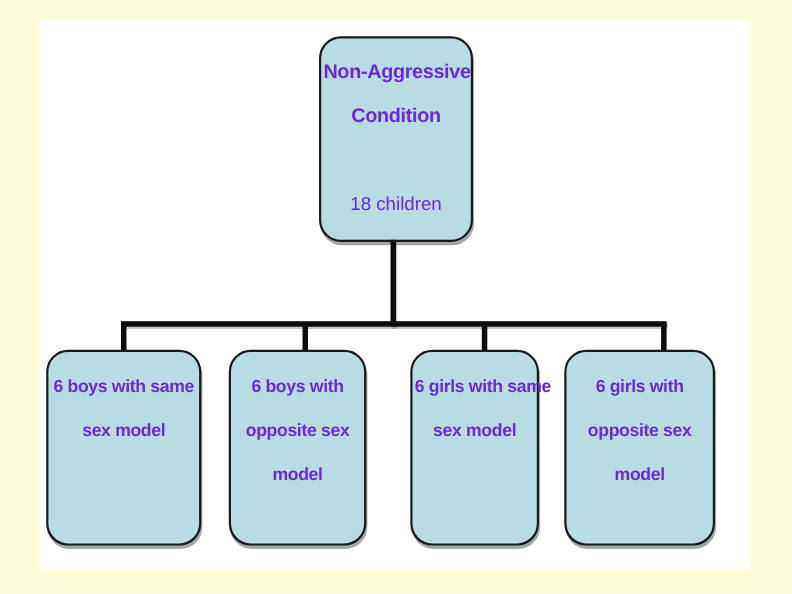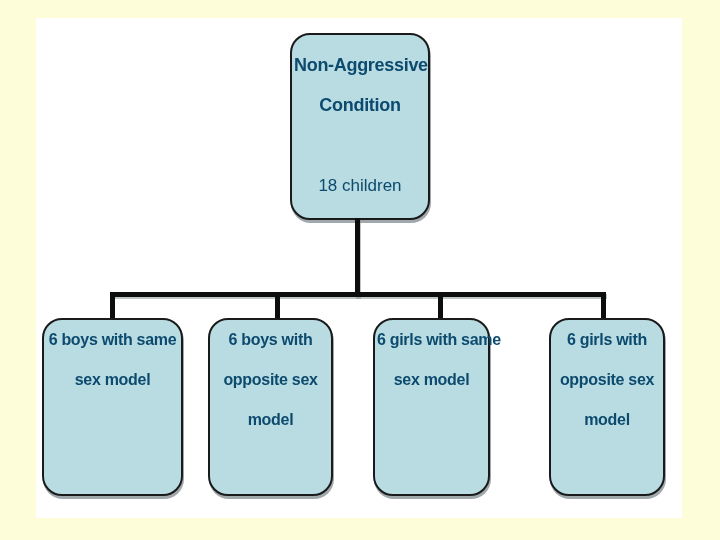--- a/index.html
+++ b/index.html
@@ -22,21 +22,21 @@
     height: 500px;
     background: #ffffff;
   }
   .node {
     position: absolute;
     background: #b9dce2;
     border: 2px solid #1a1a1a;
     border-radius: 20px;
     box-shadow: 1px 3px 0 rgba(110, 122, 126, 0.65);
     box-sizing: border-box;
-    color: #0c4a6e;
+    color: #6d28d9;
     text-align: center;
   }
   .node .ln {
     display: block;
     line-height: 40px;
     white-space: nowrap;
   }
   .node-root {
     left: 254px;
     top: 15px;
@@ -53,29 +53,29 @@
     letter-spacing: -0.3px;
   }
   .node-root .node-count {
     font-weight: normal;
     font-size: 17px;
     line-height: 40px;
   }
   .node-child {
     top: 300px;
     height: 178px;
-    padding: 0 2px 0 2px;
+    padding: 12px 2px 0 2px;
     font-weight: bold;
     font-size: 16px;
     letter-spacing: -0.3px;
   }
   .node-child-1 { left: 6px;   width: 141px; }
   .node-child-2 { left: 172px; width: 125px; }
   .node-child-3 { left: 337px; width: 117px; }
-  .node-child-4 { left: 513px; width: 116px; }
+  .node-child-4 { left: 477px; width: 137px; }
   .connector {
     position: absolute;
     background: #0d0d0d;
   }
   .conn-trunk {
     left: 319px;
     top: 200px;
     width: 5px;
     height: 79px;
     box-shadow: 1px 2px 0 rgba(130, 140, 142, 0.5);

